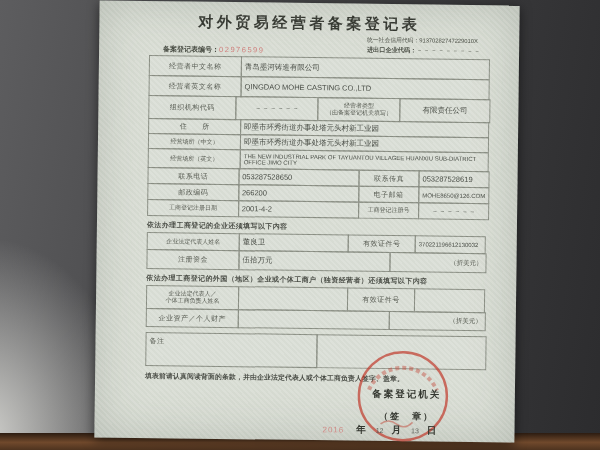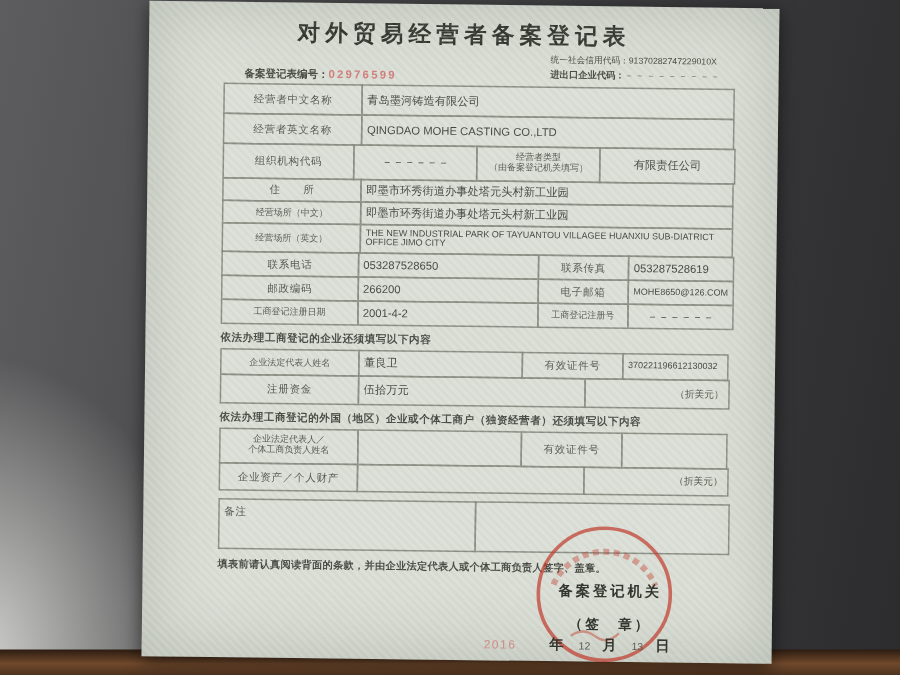--- a/index.html
+++ b/index.html
@@ -20,21 +20,21 @@
     box-shadow:0 3px 12px rgba(0,0,0,0.55), inset 0 0 45px rgba(95,105,95,0.30);
   }
   .paper::before{content:"";position:absolute;inset:0;pointer-events:none;opacity:.30;
     background:repeating-linear-gradient(45deg,rgba(255,255,255,0.30) 0 2px,rgba(150,170,155,0.14) 2px 4px);}
 
   .title{padding-top:11px;text-align:center;font-size:15px;font-weight:bold;
     letter-spacing:3.5px;color:#2f322b;}
 
   .meta{position:relative;height:22px;margin-top:2px;}
   .formno{position:absolute;left:64px;bottom:1px;font-size:7px;font-weight:bold;color:#4a4e45;}
-  .formno .num{color:#d07f7c;font-size:7.5px;letter-spacing:1.5px;font-weight:bold;}
+  .formno .num{color:#d07f7c;font-size:7.5px;letter-spacing:1.5px;font-weight:normal;}
   .codes{position:absolute;right:38px;top:0;font-size:5.8px;color:#4a4e45;}
   .codes .l2{font-weight:bold;font-size:6.2px;margin-top:1px;}
   .codes .dash{letter-spacing:1px;color:#70746a;font-weight:normal;}
 
   .t{margin-left:50px;width:341px;}
   .row{display:flex;margin-bottom:-1px;}
   .c{box-sizing:border-box;border:1px solid #878b80;display:flex;align-items:center;
      justify-content:center;text-align:center;padding:1px 3px;margin-right:-1px;background:rgba(255,255,255,0.05);}
   .lab{font-size:7px;color:#50544b;letter-spacing:0.5px;}
   .lab.sm{font-size:6px;letter-spacing:0;}
@@ -54,21 +54,21 @@
   .sect{margin:5px 0 2px 50px;font-size:7px;font-weight:bold;color:#42453e;letter-spacing:0.4px;}
   .note{margin:6px 0 0 50px;font-size:6.8px;font-weight:600;color:#42453e;letter-spacing:0.2px;}
 
   .auth{position:absolute;left:252px;top:384px;width:120px;text-align:center;
     font-size:9.5px;font-weight:bold;letter-spacing:2px;color:#33362f;}
   .sign{position:absolute;left:252px;top:406px;width:120px;text-align:center;
     font-size:9px;font-weight:bold;letter-spacing:2px;color:#33362f;}
   .stamp{position:absolute;left:246px;top:342px;width:124px;height:104px;}
 
   .dateline{position:absolute;left:228px;top:420px;display:flex;align-items:baseline;}
-  .dateline .yr{font-size:8px;color:#d08a86;letter-spacing:1px;margin-right:22px;}
+  .dateline .yr{font-size:8px;color:#d08a86;letter-spacing:1px;margin-right:12px;}
   .dateline .u{font-size:9.5px;font-weight:bold;color:#33362f;margin-right:10px;}
   .dateline .n{font-size:7px;color:#5a5d56;margin-right:8px;}
 </style>
 </head>
 <body>
 
 <div class="bg-grad"></div>
 <div class="bg-light"></div>
 <div class="desk"></div>
 

